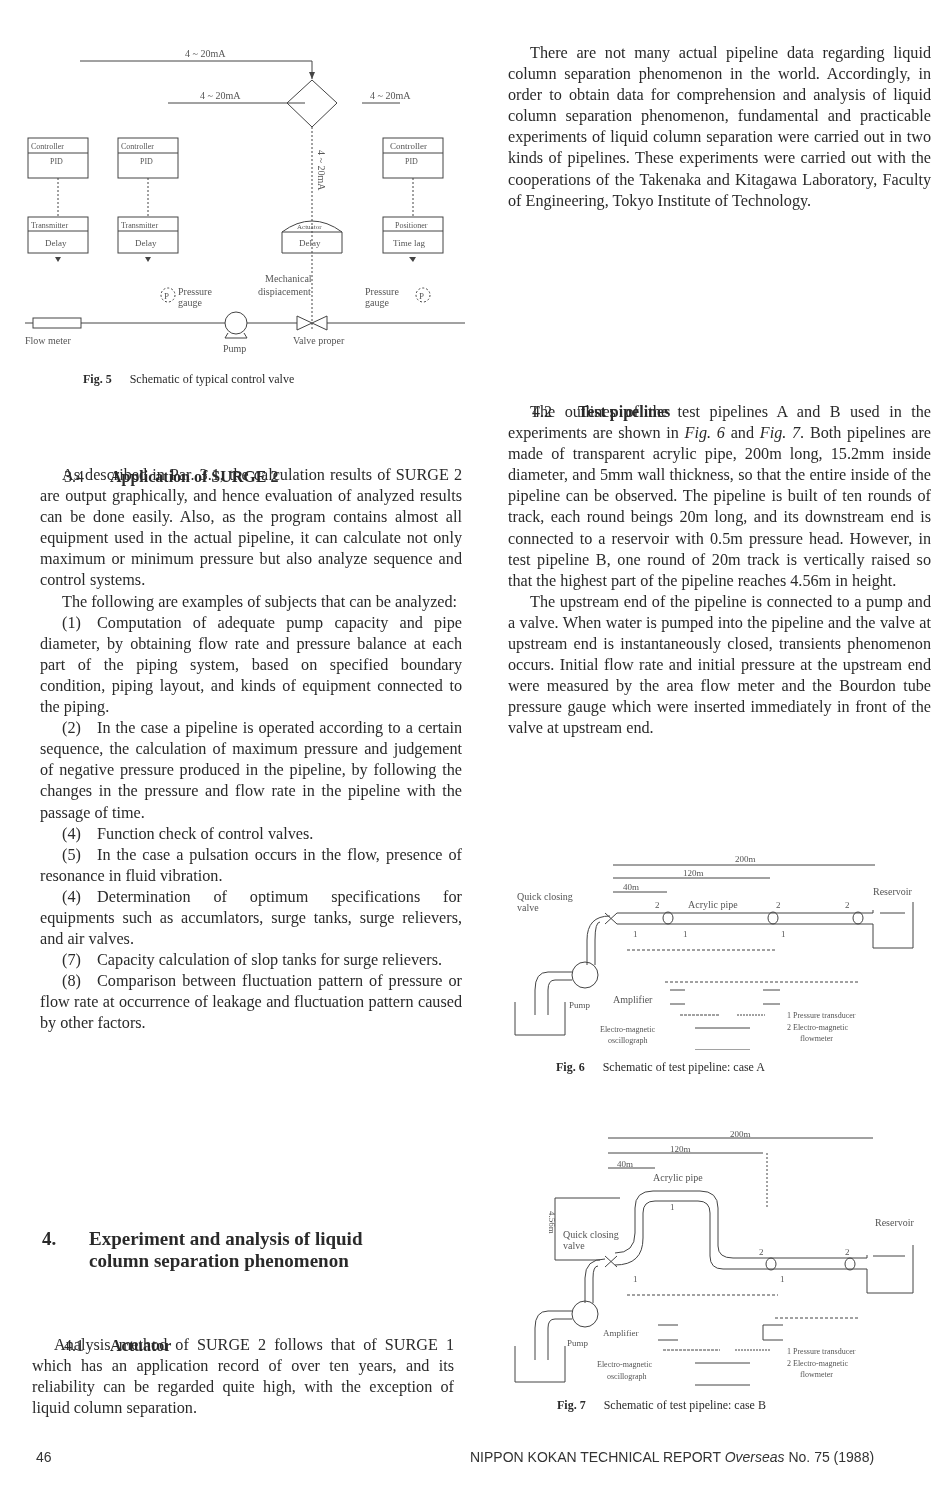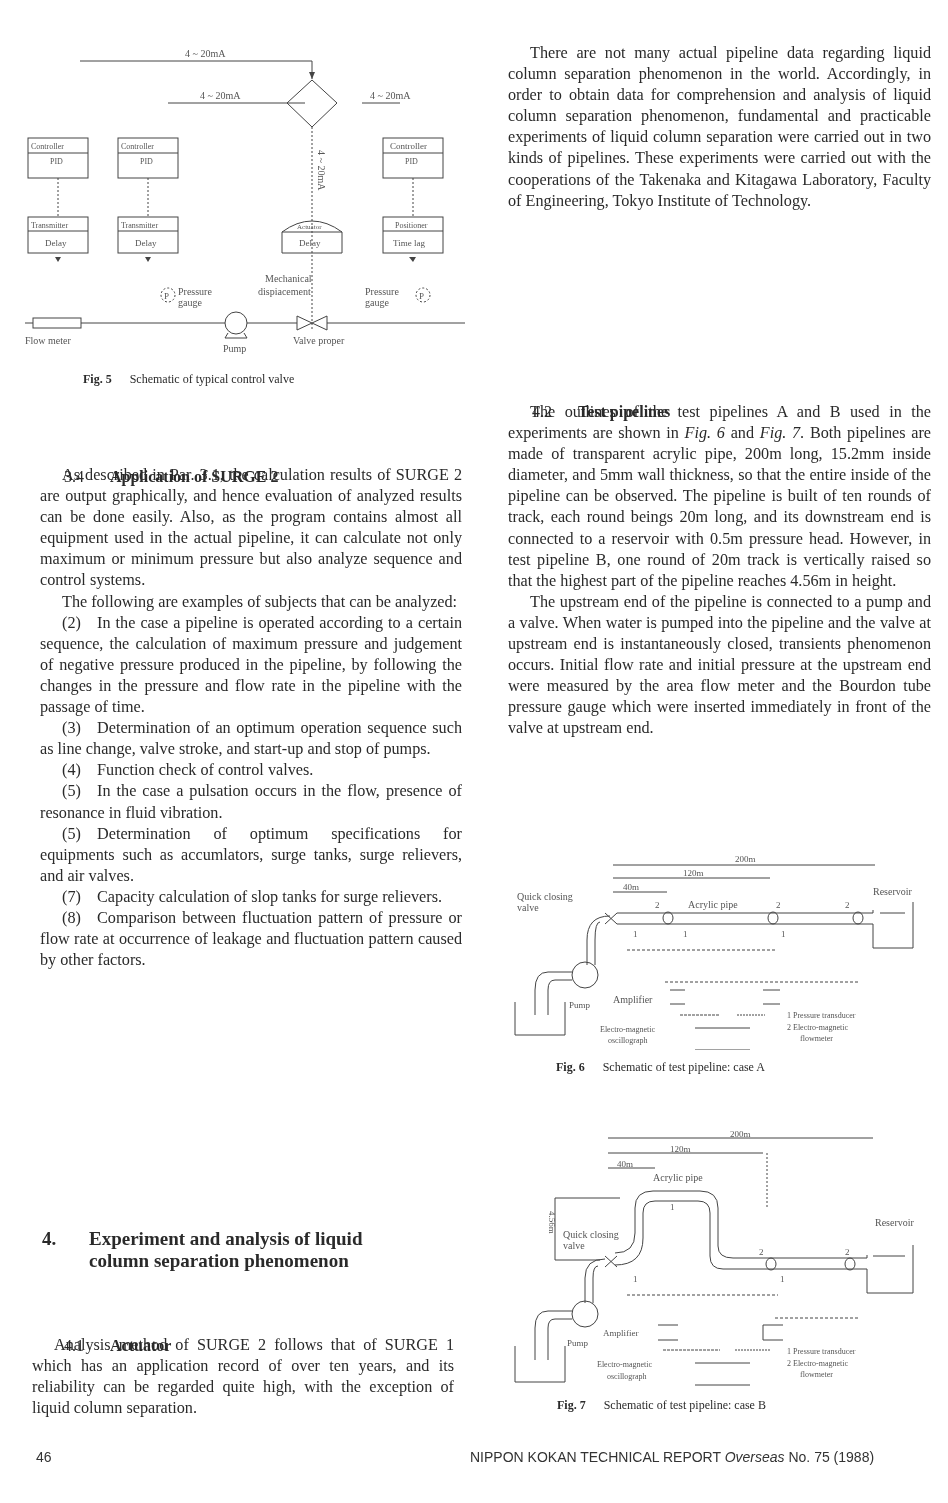--- a/index.html
+++ b/index.html
@@ -106,25 +106,25 @@
   <b>Fig. 5</b><span>Schematic of typical control valve</span>
 </div>
 
 <div class="h3" style="left:64px;top:424px">
   <span class="num">3.4</span><span>Application of SURGE 2</span>
 </div>
 
 <div class="col" style="left:40px;top:465px;width:422px">
   <p>As described in Par. 3.1, the calculation results of SURGE 2 are output graphically, and hence evaluation of analyzed results can be done easily. Also, as the program contains almost all equipment used in the actual pipeline, it can calculate not only maximum or minimum pressure but also analyze sequence and control systems.</p>
   <p>The following are examples of subjects that can be analyzed:</p>
+  <p class="item">(1) Computation of adequate pump capacity and pipe diameter, by obtaining flow rate and pressure balance at each part of the piping system, based on specified boundary condition, piping layout, and kinds of equipment connected to the piping.</p>
   <p class="item">(2) In the case a pipeline is operated according to a certain sequence, the calculation of maximum pressure and judgement of negative pressure produced in the pipeline, by following the changes in the pressure and flow rate in the pipeline with the passage of time.</p>
-  <p class="item">(3) Determination of an optimum operation sequence such as line change, valve stroke, and start-up and stop of pumps.</p>
   <p class="item">(4) Function check of control valves.</p>
   <p class="item">(5) In the case a pulsation occurs in the flow, presence of resonance in fluid vibration.</p>
-  <p class="item">(5) Determination of optimum specifications for equipments such as accumlators, surge tanks, surge relievers, and air valves.</p>
+  <p class="item">(4) Determination of optimum specifications for equipments such as accumlators, surge tanks, surge relievers, and air valves.</p>
   <p class="item">(7) Capacity calculation of slop tanks for surge relievers.</p>
   <p class="item">(8) Comparison between fluctuation pattern of pressure or flow rate at occurrence of leakage and fluctuation pattern caused by other factors.</p>
 </div>
 
 <div class="h2" style="left:42px;top:1228px">
   <span style="display:inline-block;width:47px">4.</span><span>Experiment and analysis of liquid</span><br>
   <span style="display:inline-block;width:47px"></span><span>column separation phenomenon</span>
 </div>
 
 <div class="h3" style="left:64px;top:1293px">

